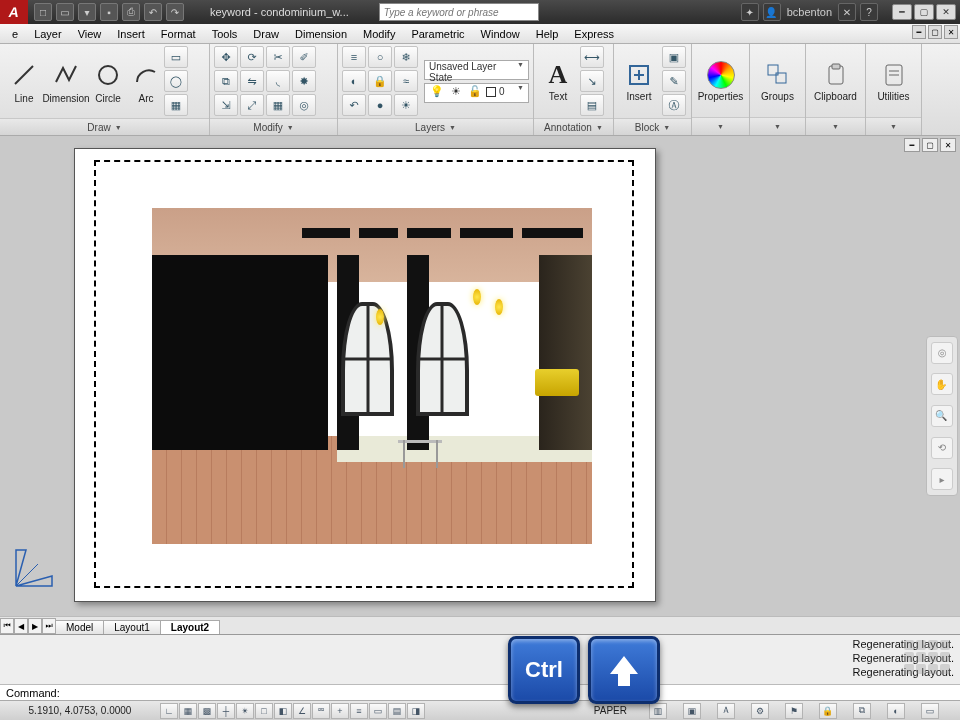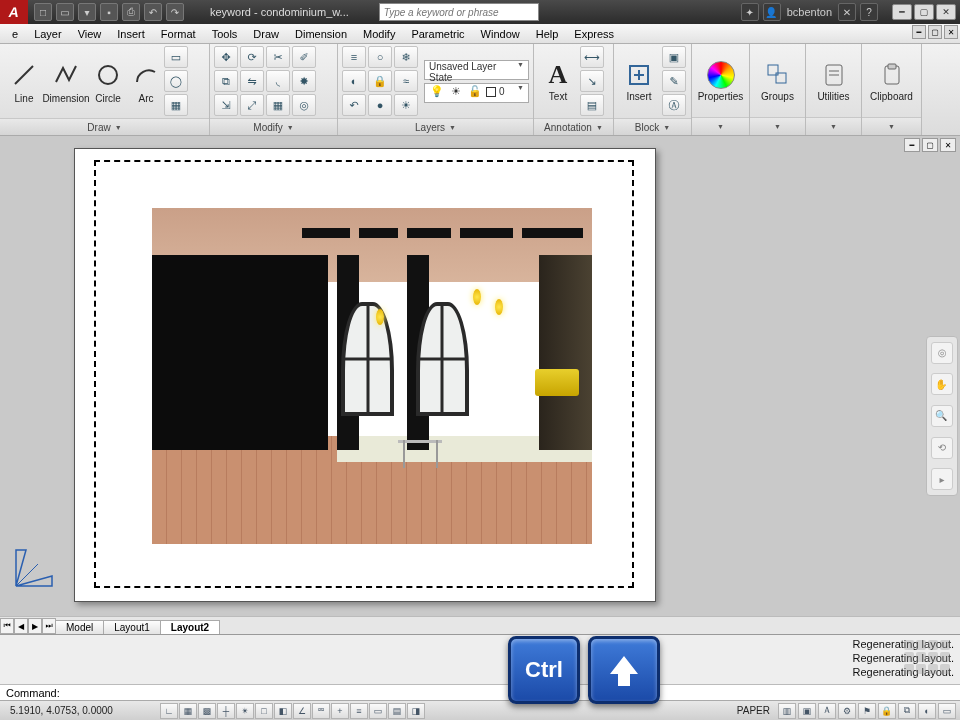--- a/index.html
+++ b/index.html
@@ -93,25 +93,25 @@
 .cmdarea { height:66px; background:#eee; border-top:1px solid #999; position:relative; font-family:"Consolas",monospace; font-size:11px;text-align:right;}
 .cmd-history { padding:2px 6px; color:#111; line-height:14px;}
 .cmd-line { position:absolute; left:0; right:0; bottom:0; height:16px; background:#fff; border-top:1px solid #bbb; padding:0 6px; display:flex; align-items:center;}
 .key-overlay { position:absolute; right:300px; bottom:-4px; display:flex; gap:8px;}
 .keycap { width:72px; height:68px; border-radius:8px; background:linear-gradient(#3f7bd9,#1b4aa8); border:3px solid #0d2e6e; box-shadow:inset 0 2px 4px rgba(255,255,255,.4), 0 3px 6px rgba(0,0,0,.5); display:flex;align-items:center;justify-content:center; color:#fff; font-weight:bold; font-size:22px;}
 .keycap.arrow svg { width:40px; height:40px;}
 .grip { position:absolute; right:4px; bottom:20px; width:52px; height:40px; display:grid; grid-template-columns:repeat(4,10px); grid-template-rows:repeat(3,10px); gap:2px; opacity:.35;}
 .grip div{background:#999;border-radius:2px;}
 
 
-.statusbar { height:20px; background:linear-gradient(#e8e8e8,#cfcfcf); border-top:1px solid #aaa; display:flex; align-items:center; font-size:10px; color:#222;}
+.statusbar { height:20px; background:linear-gradient(#e8e8e8,#cfcfcf); border-top:1px solid #aaa; display:flex; align-items:center; font-size:10px; color:#222;text-align:center;}
 .coords { padding:0 10px; width:160px;}
 .status-mid { display:flex; gap:1px;}
 .sb { width:18px;height:16px;background:linear-gradient(#fafafa,#dedede);border:1px solid #b3b3b3;display:flex;align-items:center;justify-content:center;font-size:9px;color:#456;}
-.status-right { margin-left:auto; display:flex; align-items:center; gap:2px; padding-right:4px;}
+.status-right { margin-left:auto; display:flex; align-items:center; gap:16px; padding-right:21px;}
 .paper-lbl { padding:0 6px; font-size:10px;}
 </style>
 </head>
 <body>
 
 <div class="titlebar">
   <div class="app-icon">
       <span>A</span>
     </div>
   <div class="qat">
@@ -333,47 +333,47 @@
               <rect x="11" y="11" width="10" height="10" fill="none" stroke="#369"></rect>
             </svg>
           </div>
           <span>Groups</span>
         </div>
       </div>
     <div class="panel-title">
         <span class="drop-tri">▼</span>
       </div>
   </div>
+  <div class="panel" style="width:60px">
+    <div class="panel-body">
+        <div class="vtool">
+          <div class="vico">
+            <svg width="26" height="26">
+              <rect x="6" y="4" width="14" height="18" rx="2" fill="none" stroke="#666"></rect>
+              <rect x="9" y="2" width="8" height="5" rx="1" fill="#ccc" stroke="#666"></rect>
+            </svg>
+          </div>
+          <span>Clipboard</span>
+        </div>
+      </div>
+    <div class="panel-title">
+        <span class="drop-tri">▼</span>
+      </div>
+  </div>
   <div class="panel" style="width:56px">
     <div class="panel-body">
         <div class="vtool">
           <div class="vico">
             <svg width="26" height="26">
               <rect x="5" y="3" width="16" height="20" rx="2" fill="none" stroke="#666"></rect>
               <line x1="8" y1="9" x2="18" y2="9" stroke="#666"></line>
               <line x1="8" y1="13" x2="18" y2="13" stroke="#666"></line>
             </svg>
           </div>
           <span>Utilities</span>
-        </div>
-      </div>
-    <div class="panel-title">
-        <span class="drop-tri">▼</span>
-      </div>
-  </div>
-  <div class="panel" style="width:60px">
-    <div class="panel-body">
-        <div class="vtool">
-          <div class="vico">
-            <svg width="26" height="26">
-              <rect x="6" y="4" width="14" height="18" rx="2" fill="none" stroke="#666"></rect>
-              <rect x="9" y="2" width="8" height="5" rx="1" fill="#ccc" stroke="#666"></rect>
-            </svg>
-          </div>
-          <span>Clipboard</span>
         </div>
       </div>
     <div class="panel-title">
         <span class="drop-tri">▼</span>
       </div>
   </div>
 
 </div>
 
 <div class="workspace">

